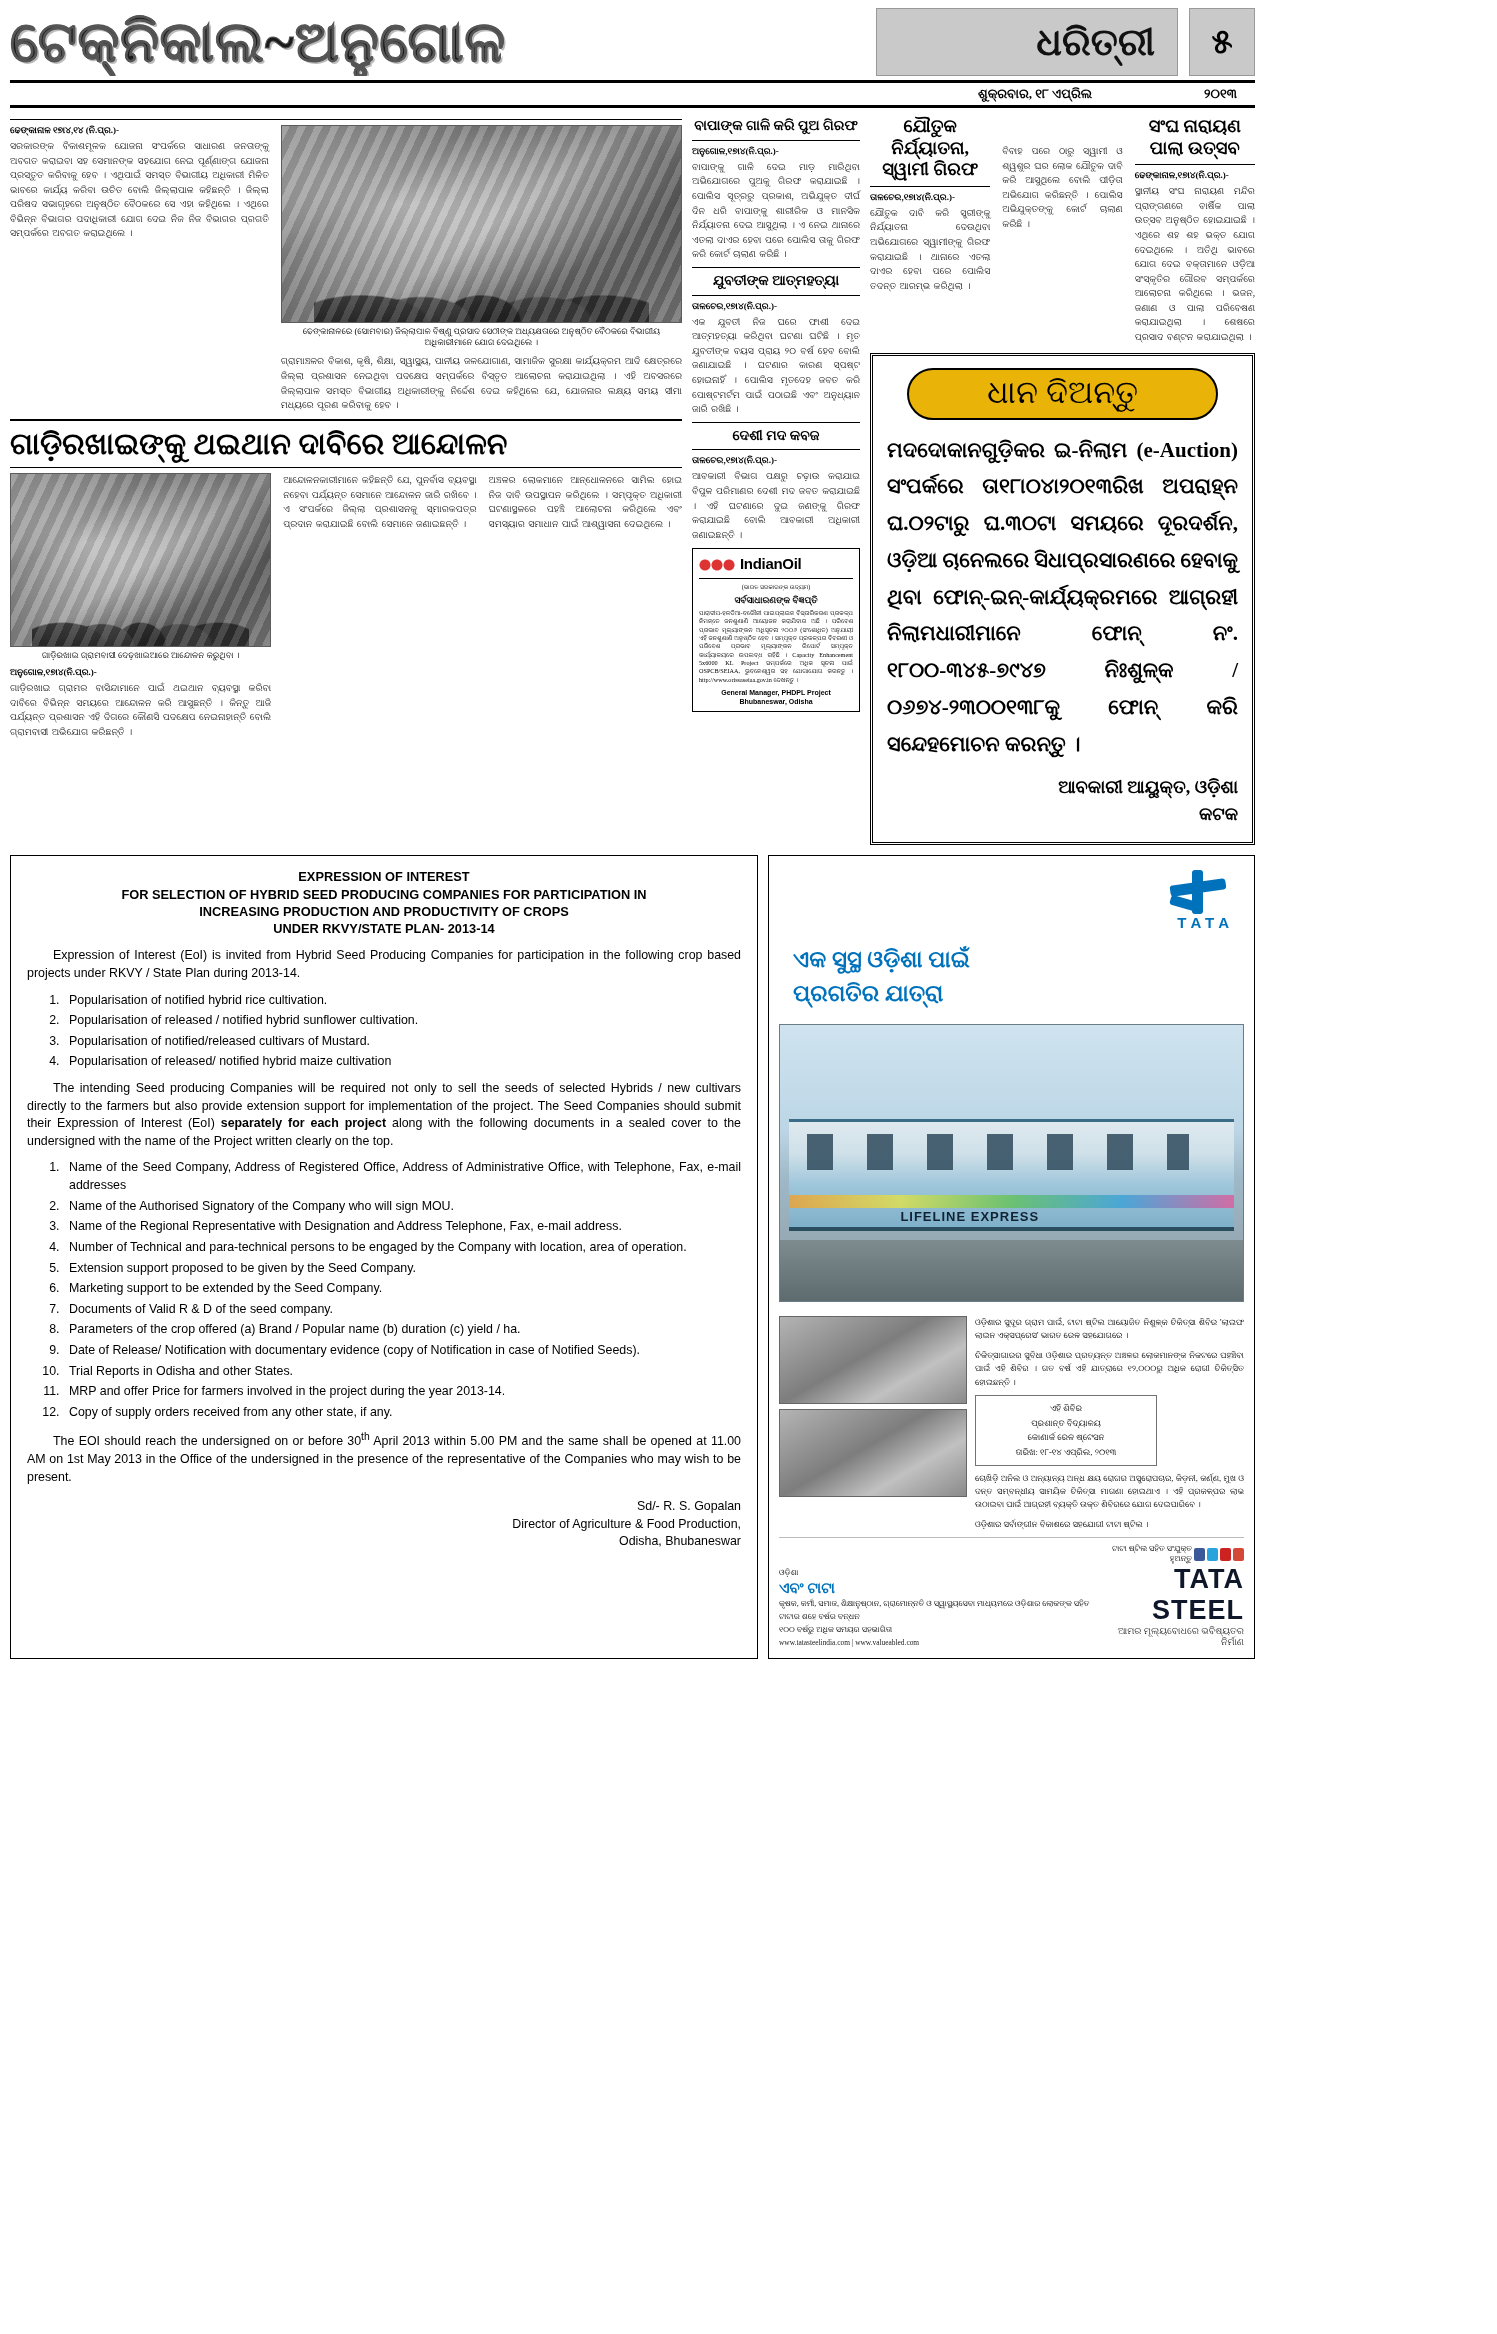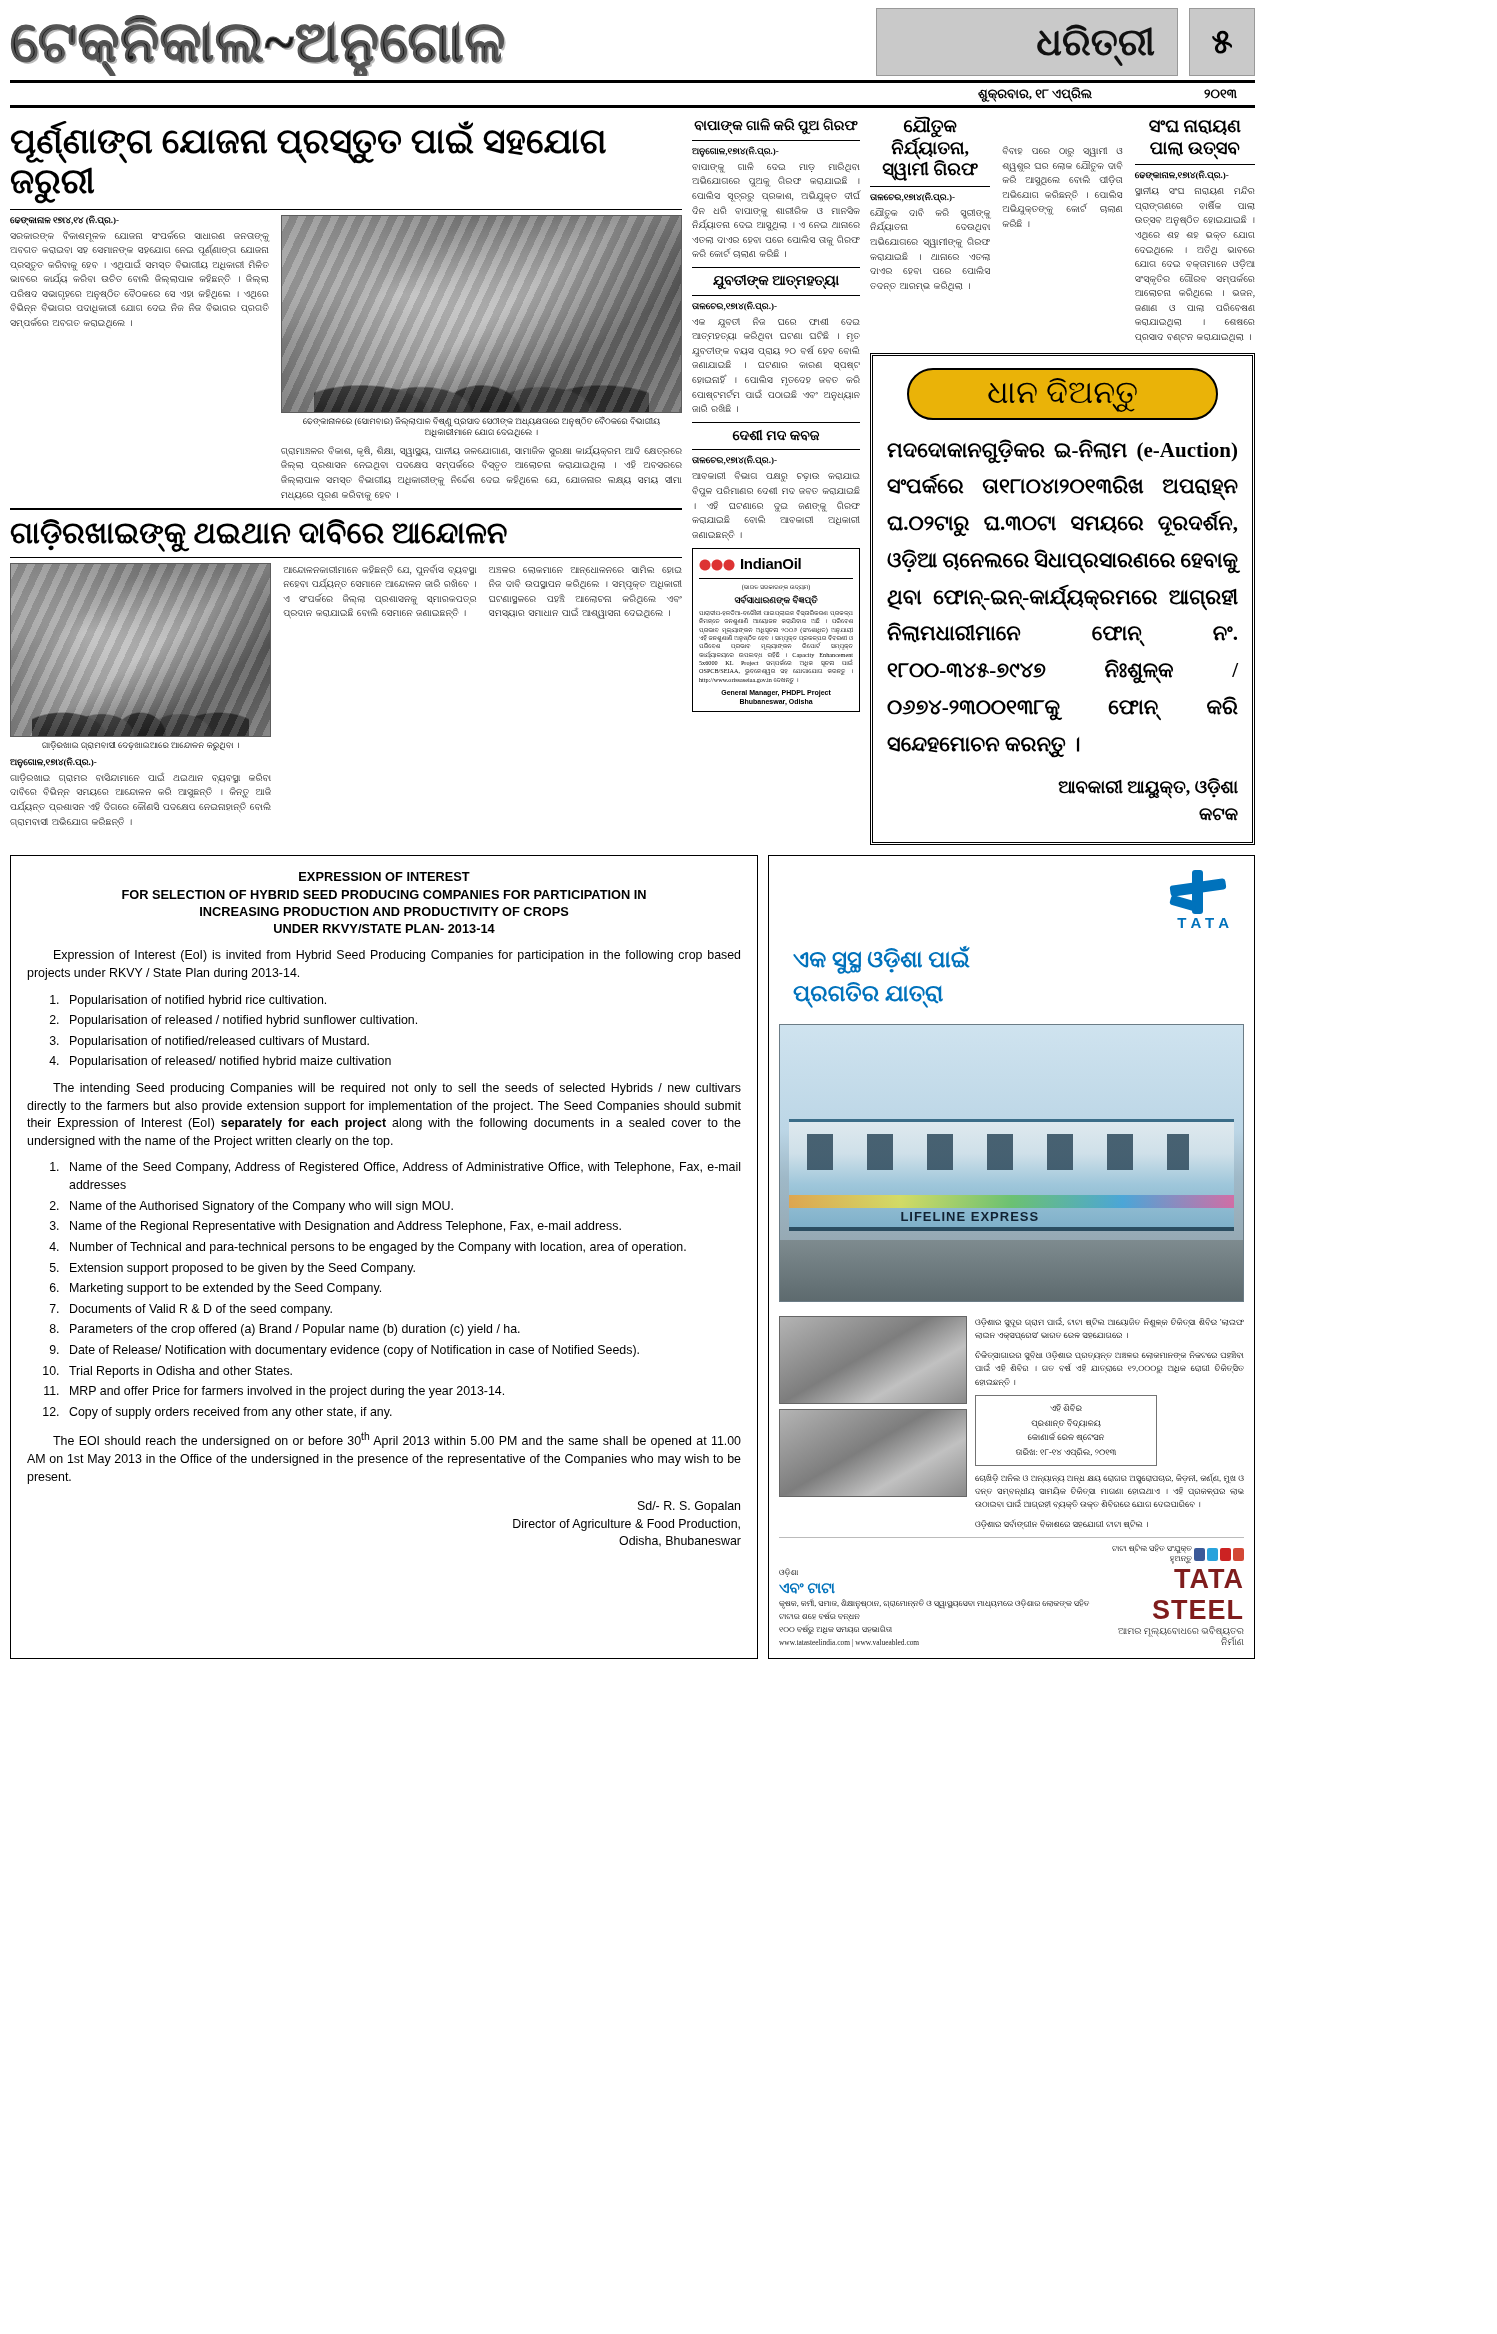--- a/index.html
+++ b/index.html
@@ -397,21 +397,21 @@
     margin-top: auto;
     border-top: 1px solid #bbb;
     padding-top: 6px;
     display: flex;
     justify-content: space-between;
     align-items: flex-end;
   }
   .tata-foot-left { font-family: "Liberation Serif", serif; font-size: 8px; line-height: 1.6; }
   .tata-foot-left .big { color: #0072bc; font-size: 15px; font-weight: bold; line-height: 1.25; }
   .tata-steel-logo { text-align: right; }
-  .tata-steel-logo .name { color: #7f1d1d; font-size: 27px; font-weight: bold; letter-spacing: 1px; }
+  .tata-steel-logo .name { color: #0f172a; font-size: 27px; font-weight: bold; letter-spacing: 1px; }
   .tata-steel-logo .tag { font-family: "Liberation Serif", serif; font-size: 9.5px; color: #333; }
   .social {
     display: flex; gap: 2px; align-items: center; justify-content: flex-end;
     font-size: 8px;
   }
   .sq { width: 13px; height: 13px; border-radius: 2px; display:inline-block; }
   .sq.fb { background: #3b5998; }
   .sq.tw { background: #29a3dc; }
   .sq.yt { background: #cc2222; }
   .sq.gp { background: #d34836; }
@@ -433,21 +433,20 @@
   <div class="rule-bar">
     <div class="dateline">
       <span class="odia">ଶୁକ୍ରବାର, ୧୮ ଏପ୍ରିଲ</span>
       <span class="odia">୨୦୧୩</span>
     </div>
   </div>
 
   <div class="top-area">
 
     <div class="top-left">
-      <div class="headline-main odia">ପୂର୍ଣ୍ଣାଙ୍ଗ ଯୋଜନା ପ୍ରସ୍ତୁତ ପାଇଁ ସହଯୋଗ ଜରୁରୀ</div>
       <hr class="hr-thin">
       <div class="two-col">
         <div>
           <div class="byline odia">ଢେଙ୍କାନାଳ ୧୭ା୪,୧୪ (ନି.ପ୍ର.)-</div>
           <div class="colbody odia">ସରକାରଙ୍କ ବିକାଶମୂଳକ ଯୋଜନା ସଂପର୍କରେ ସାଧାରଣ ଜନତାଙ୍କୁ ଅବଗତ କରାଇବା ସହ ସେମାନଙ୍କ ସହଯୋଗ ନେଇ ପୂର୍ଣ୍ଣାଙ୍ଗ ଯୋଜନା ପ୍ରସ୍ତୁତ କରିବାକୁ ହେବ । ଏଥିପାଇଁ ସମସ୍ତ ବିଭାଗୀୟ ଅଧିକାରୀ ମିଳିତ ଭାବରେ କାର୍ଯ୍ୟ କରିବା ଉଚିତ ବୋଲି ଜିଲ୍ଲାପାଳ କହିଛନ୍ତି । ଜିଲ୍ଲା ପରିଷଦ ସଭାଗୃହରେ ଅନୁଷ୍ଠିତ ବୈଠକରେ ସେ ଏହା କହିଥିଲେ । ଏଥିରେ ବିଭିନ୍ନ ବିଭାଗର ପଦାଧିକାରୀ ଯୋଗ ଦେଇ ନିଜ ନିଜ ବିଭାଗର ପ୍ରଗତି ସମ୍ପର୍କରେ ଅବଗତ କରାଇଥିଲେ ।</div>
         </div>
         <div style="flex:1.55">
           <div class="photo people" style="height:196px"></div>
           <div class="caption odia">ଢେଙ୍କାନାଳରେ (ସୋମବାର) ଜିଲ୍ଲାପାଳ ବିଷ୍ଣୁ ପ୍ରସାଦ ସେଠୀଙ୍କ ଅଧ୍ୟକ୍ଷତାରେ ଅନୁଷ୍ଠିତ ବୈଠକରେ ବିଭାଗୀୟ ଅଧିକାରୀମାନେ ଯୋଗ ଦେଇଥିଲେ ।</div>
           <div class="colbody odia">ଗ୍ରାମାଞ୍ଚଳର ବିକାଶ, କୃଷି, ଶିକ୍ଷା, ସ୍ୱାସ୍ଥ୍ୟ, ପାନୀୟ ଜଳଯୋଗାଣ, ସାମାଜିକ ସୁରକ୍ଷା କାର୍ଯ୍ୟକ୍ରମ ଆଦି କ୍ଷେତ୍ରରେ ଜିଲ୍ଲା ପ୍ରଶାସନ ନେଇଥିବା ପଦକ୍ଷେପ ସମ୍ପର୍କରେ ବିସ୍ତୃତ ଆଲୋଚନା କରାଯାଇଥିଲା । ଏହି ଅବସରରେ ଜିଲ୍ଲାପାଳ ସମସ୍ତ ବିଭାଗୀୟ ଅଧିକାରୀଙ୍କୁ ନିର୍ଦ୍ଦେଶ ଦେଇ କହିଥିଲେ ଯେ, ଯୋଜନାର ଲକ୍ଷ୍ୟ ସମୟ ସୀମା ମଧ୍ୟରେ ପୂରଣ କରିବାକୁ ହେବ ।</div>

